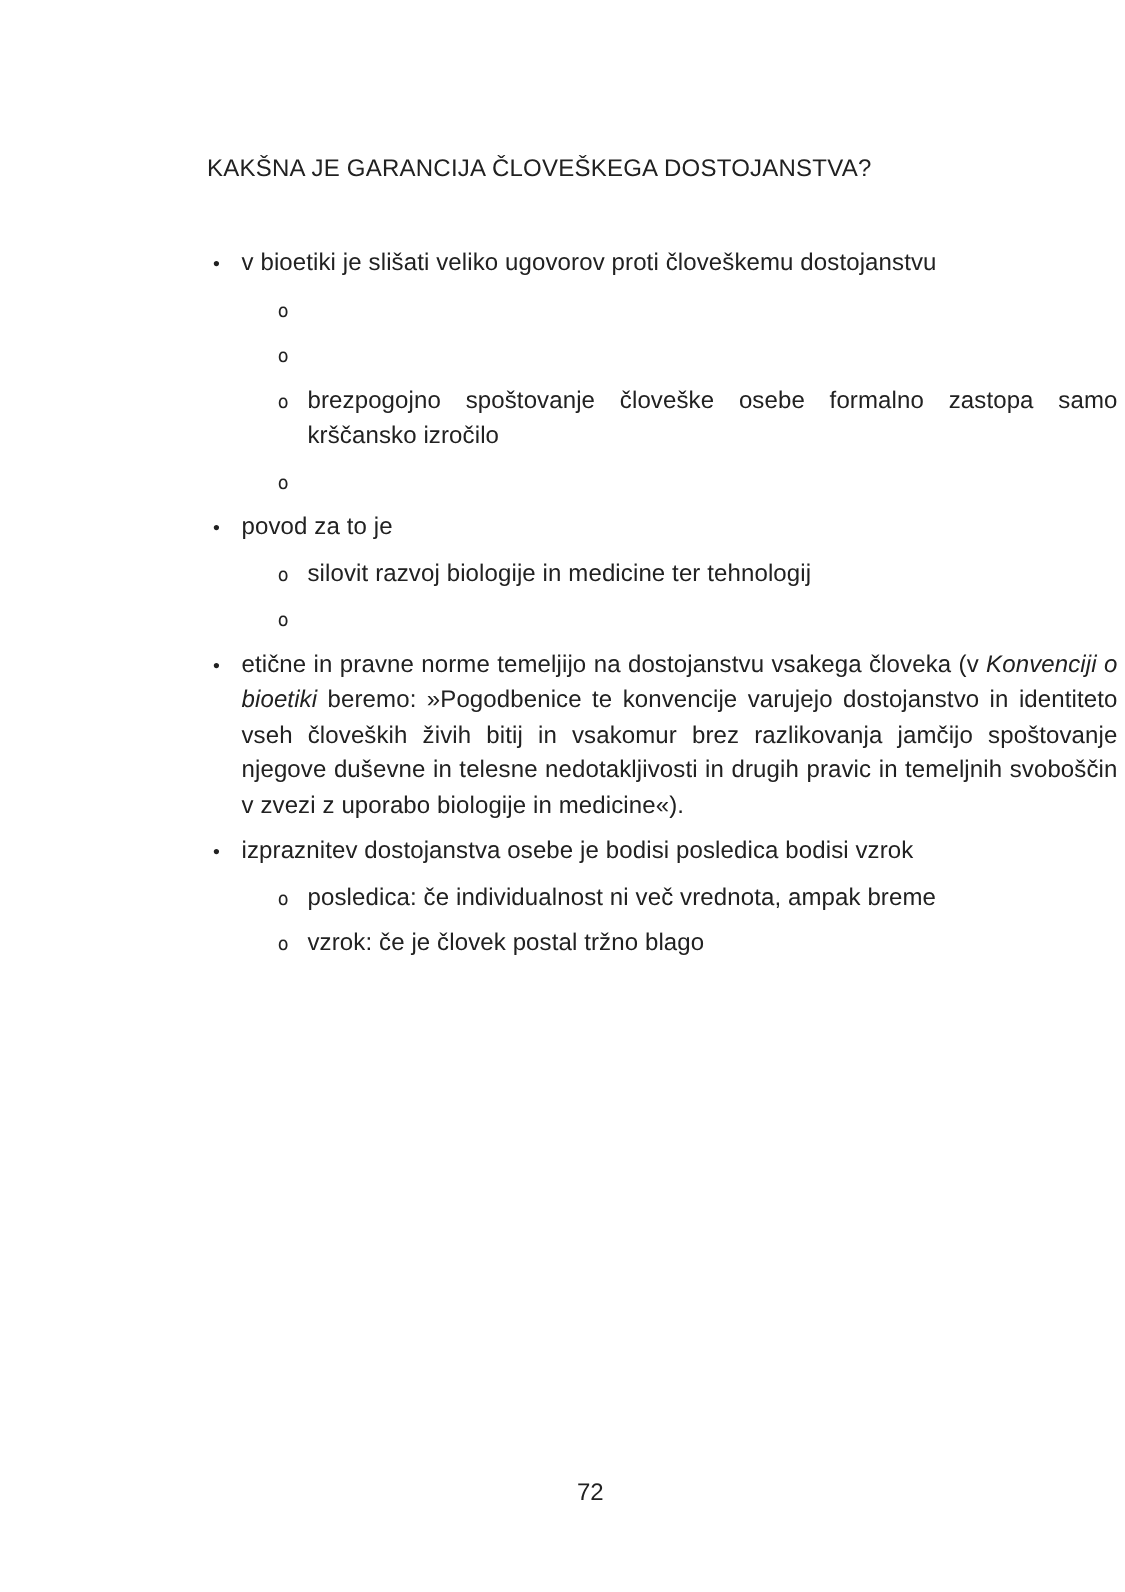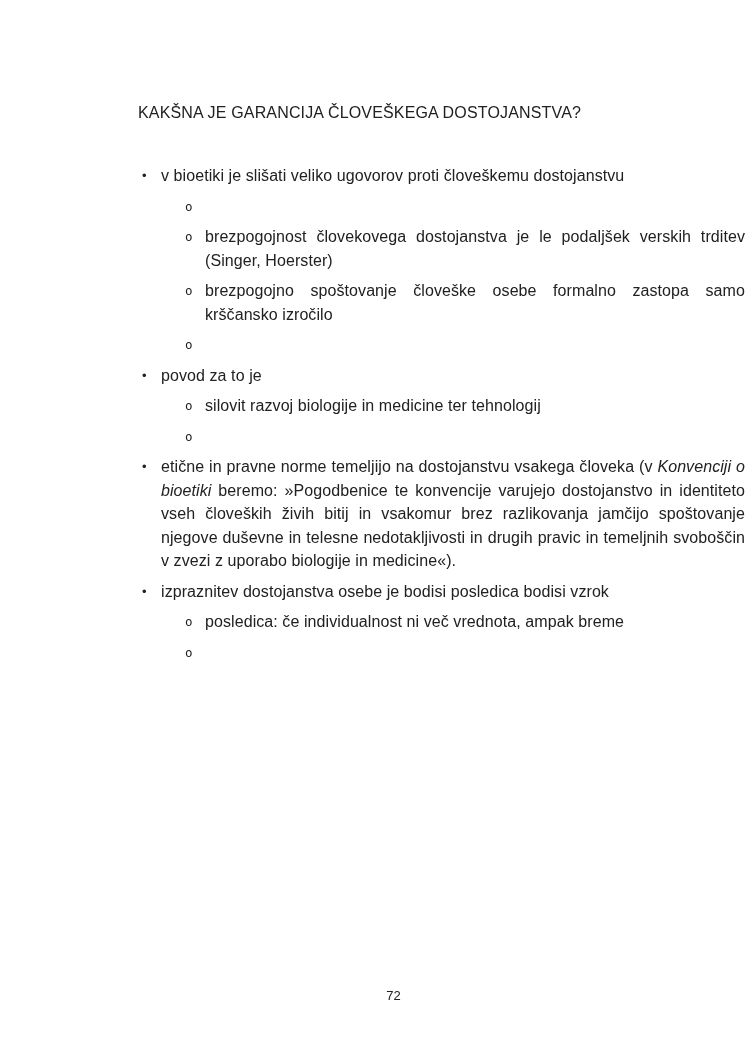--- a/index.html
+++ b/index.html
@@ -62,21 +62,21 @@
     line-height: 23.5px;
   }
   .text { flex: 1 1 auto; }
   .seg-italic { font-style: italic; }
   .page-number {
     position: absolute;
     left: 90px;
     top: 986px;
     width: 607px;
     text-align: center;
-    font-size: 13px;
+    font-size: 16px;
     line-height: 20px;
   }
 </style>
 </head>
 <body>
 
 <div class="page">
 
   <h1 class="doc-title">KAKŠNA JE GARANCIJA ČLOVEŠKEGA DOSTOJANSTVA?</h1>
 
@@ -86,21 +86,20 @@
       <span class="marker">•</span>
       <span class="text">v bioetiki je slišati veliko ugovorov proti človeškemu dostojanstvu</span>
     </li>
 
     <li class="item l2">
       <span class="marker">o</span>
     </li>
 
     <li class="item l2">
       <span class="marker">o</span>
-      <span class="text">brezpogojnost človekovega dostojanstva je le podaljšek verskih trditev (Singer, Hoerster)</span>
     </li>
 
     <li class="item l2">
       <span class="marker">o</span>
       <span class="text">brezpogojno spoštovanje človeške osebe formalno zastopa samo krščansko izročilo</span>
     </li>
 
     <li class="item l2">
       <span class="marker">o</span>
     </li>
@@ -129,19 +128,20 @@
       <span class="text">izpraznitev dostojanstva osebe je bodisi posledica bodisi vzrok</span>
     </li>
 
     <li class="item l2">
       <span class="marker">o</span>
       <span class="text">posledica: če individualnost ni več vrednota, ampak breme</span>
     </li>
 
     <li class="item l2">
       <span class="marker">o</span>
+      <span class="text">vzrok: če je človek postal tržno blago</span>
     </li>
 
   </ul>
 
 </div>
 
 <div class="page-number">72</div>
 
 </body></html>

